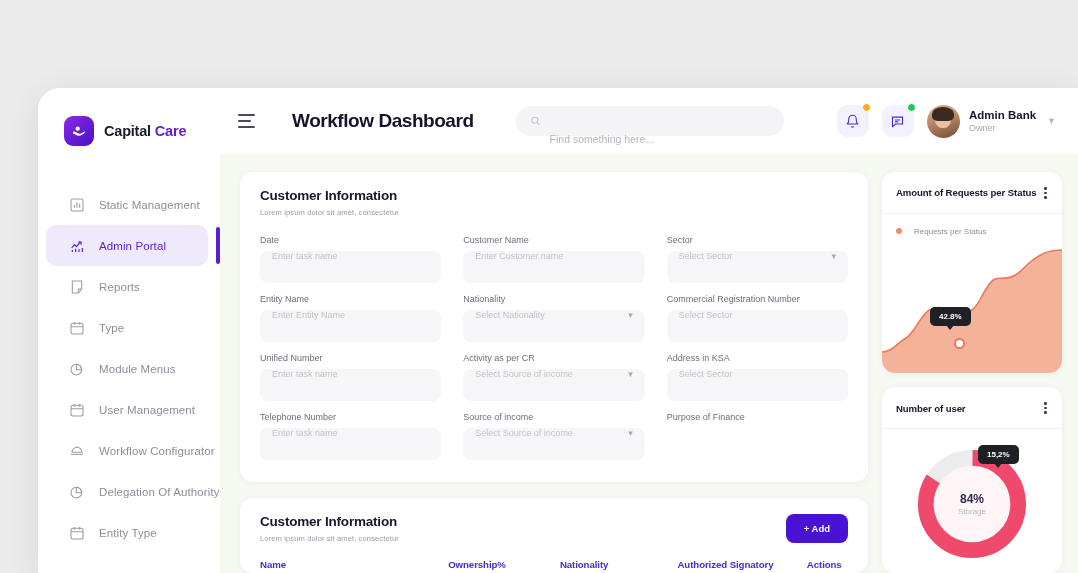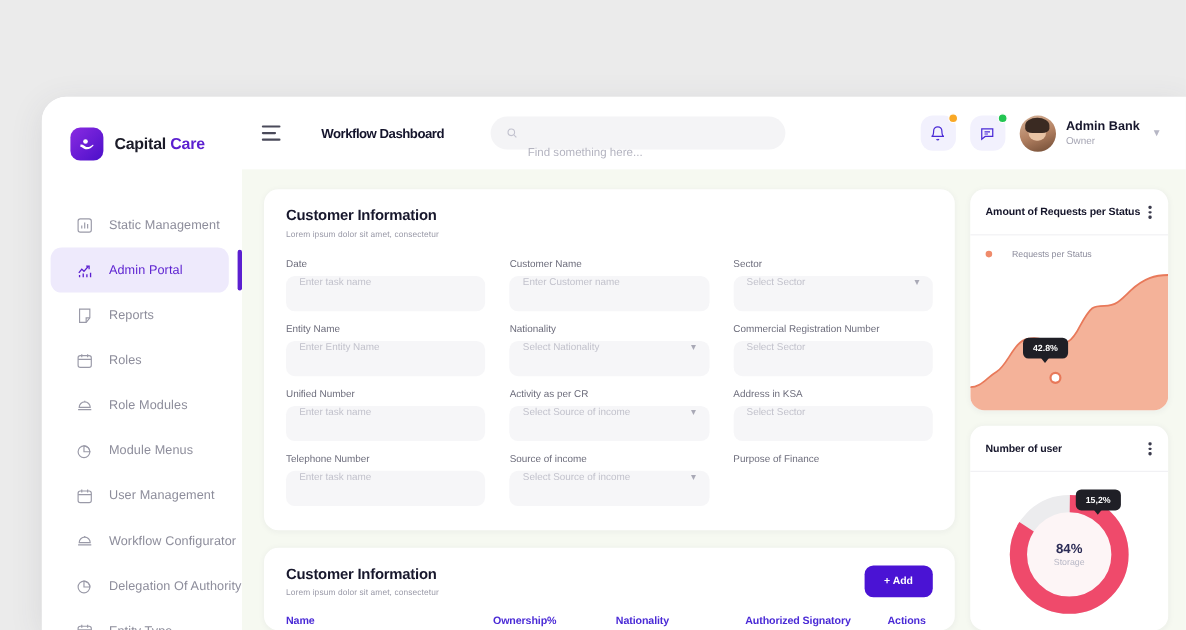--- a/index.html
+++ b/index.html
@@ -82,21 +82,21 @@
   .hamburger { width: 20px; cursor: pointer; }
   .hamburger span {
     display: block; height: 1.8px; background: #4a4a5a; border-radius: 2px;
     margin-bottom: 4.2px;
   }
   .hamburger span:nth-child(1) { width: 17px; }
   .hamburger span:nth-child(2) { width: 13px; }
   .hamburger span:nth-child(3) { width: 17px; margin-bottom: 0; }
 
   .page-title {
-    font-size: 12px; font-weight: bold; color: #14142b;
+    font-size: 19px; font-weight: bold; color: #14142b;
     letter-spacing: -.45px; white-space: nowrap; margin-left: 18px; text-align: center;
   }
   .searchbox {
     margin-left: 26px;
     width: 268px; height: 30px;
     background: #f4f4f6; border-radius: 15px;
     display: flex; align-items: center; gap: 9px; padding: 0 14px;
   }
   .searchbox input {
     border: none; outline: none; background: transparent;
@@ -197,21 +197,21 @@
                box-shadow: 0 1px 6px rgba(40,40,70,.05); }
   .mini-head {
     display: flex; align-items: center; justify-content: space-between;
     padding: 13px 13px 12px 14px; border-bottom: 1px solid #f0f0f3;
   }
   .mini-title { font-size: 9.6px; font-weight: bold; color: #16162b; letter-spacing: -.1px; }
   .kebab { display: flex; flex-direction: column; gap: 2px; cursor: pointer; padding: 2px; }
   .kebab i { width: 2.6px; height: 2.6px; border-radius: 50%; background: #3b3b4d; display:block; }
 
   .area-body { position: relative; height: 166px; }
-  .legend { display: flex; align-items: center; gap: 18px; padding: 13px 0 0 14px; }
+  .legend { display: flex; align-items: center; gap: 12px; padding: 13px 0 0 14px; }
   .legend .sw { width: 6px; height: 6px; border-radius: 50%; background: #ef8b6b; }
   .legend .lt { font-size: 8px; color: #8c8c9c; }
   .area-svg { position: absolute; left: 0; bottom: 0; width: 100%; height: 132px; }
   .tip {
     position: absolute; background: #1f1f26; color: #fff;
     font-size: 8px; font-weight: bold; border-radius: 5px;
     padding: 5px 9px; white-space: nowrap;
   }
   .tip::after {
     content: ""; position: absolute; left: 50%; bottom: -4px;
@@ -280,31 +280,21 @@
           </span>
           <span class="nav-label">Reports</span>
         </div>
         <div class="nav-item">
           <span class="nav-ico">
             <svg width="16" height="16" viewBox="0 0 24 24" fill="none" stroke="#9a9aa8" stroke-width="1.6">
               <rect x="3" y="5" width="18" height="16" rx="3"></rect>
               <path d="M3 10h18M8 3v4M16 3v4"></path>
             </svg>
           </span>
-          <span class="nav-label">Roles</span>
-        </div>
-        <div class="nav-item">
-          <span class="nav-ico">
-            <svg width="16" height="16" viewBox="0 0 24 24" fill="none" stroke="#9a9aa8" stroke-width="1.6">
-              <path d="M3 17h18"></path>
-              <path d="M4.5 14a7.5 7.5 0 0115 0z"></path>
-              <path d="M12 6.5V5"></path>
-            </svg>
-          </span>
-          <span class="nav-label">Role Modules</span>
+          <span class="nav-label">Type</span>
         </div>
         <div class="nav-item">
           <span class="nav-ico">
             <svg width="16" height="16" viewBox="0 0 24 24" fill="none" stroke="#9a9aa8" stroke-width="1.6">
               <circle cx="11" cy="13" r="8"></circle>
               <path d="M11 13V5a8 8 0 018 8z"></path>
             </svg>
           </span>
           <span class="nav-label">Module Menus</span>
         </div>

